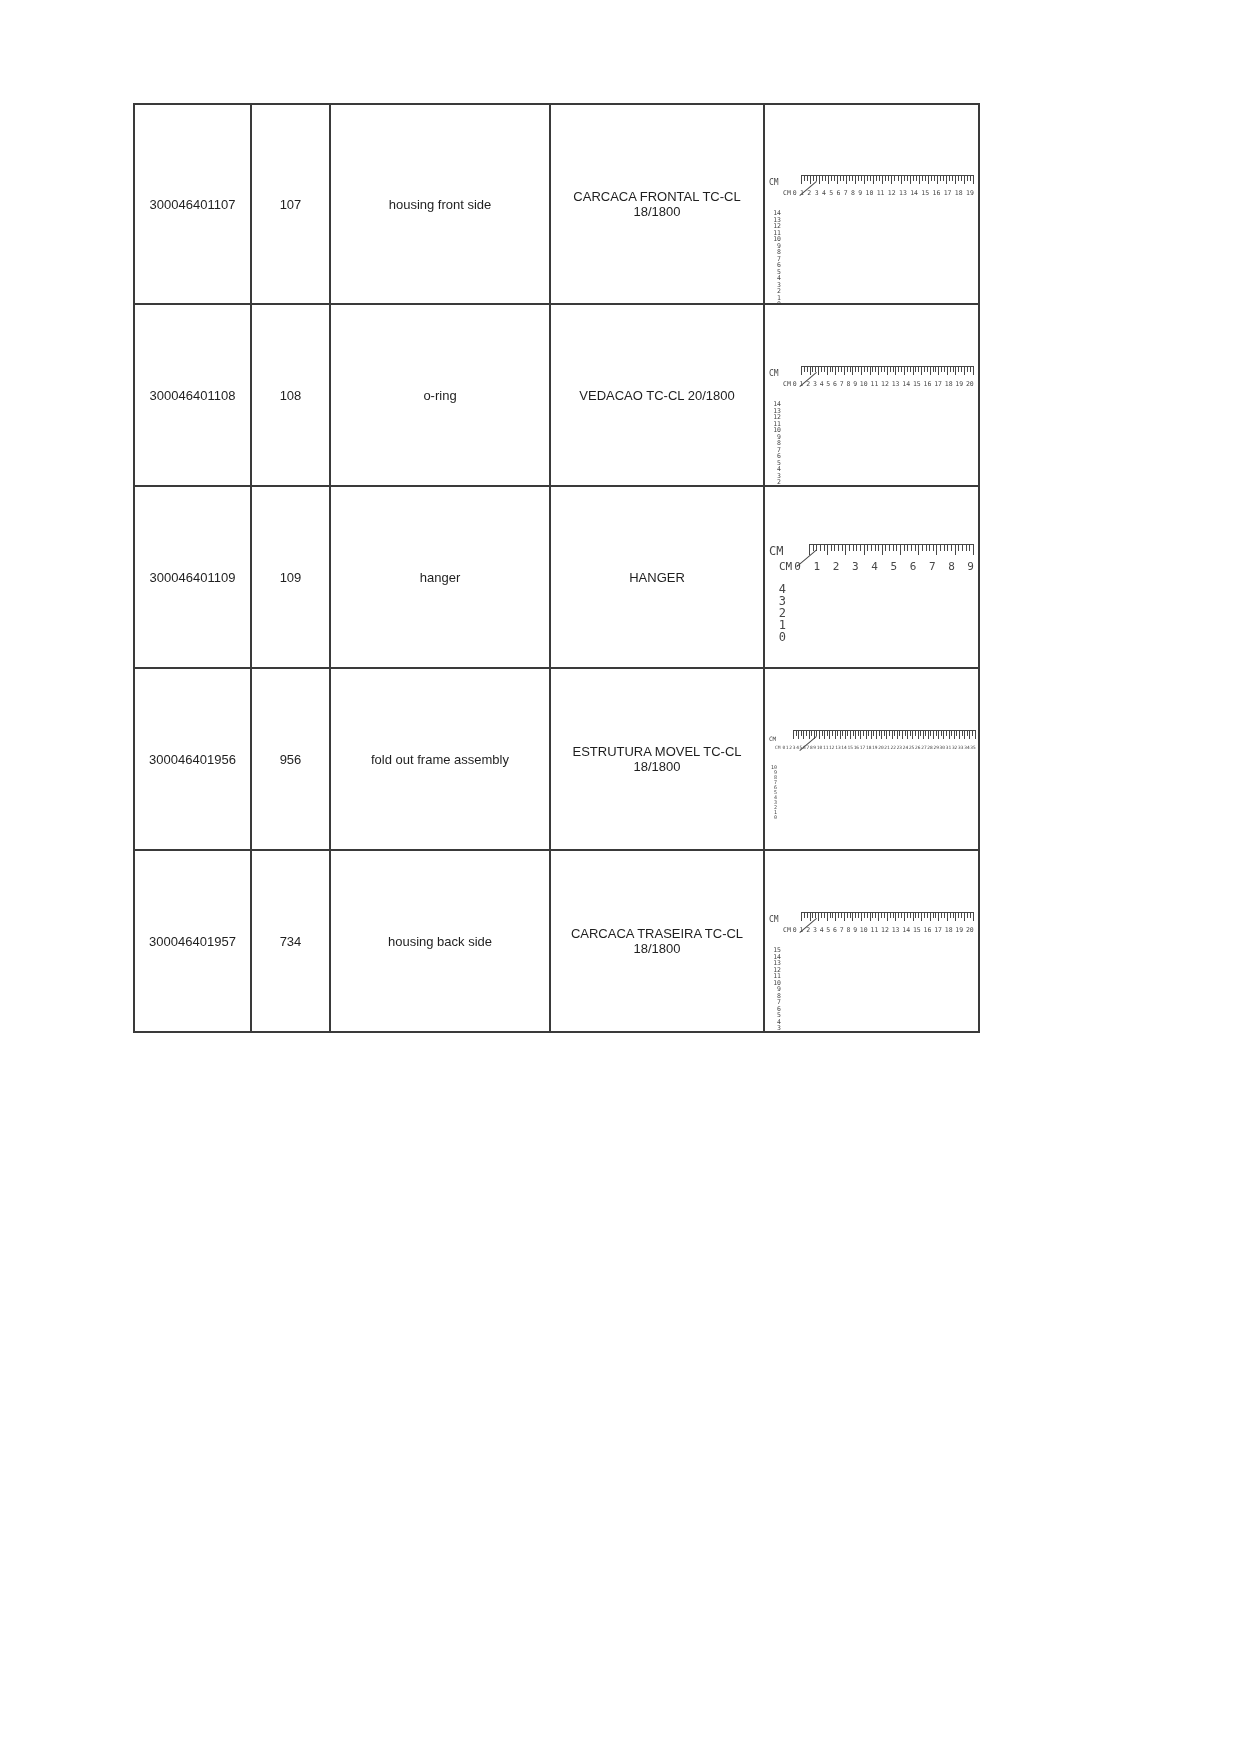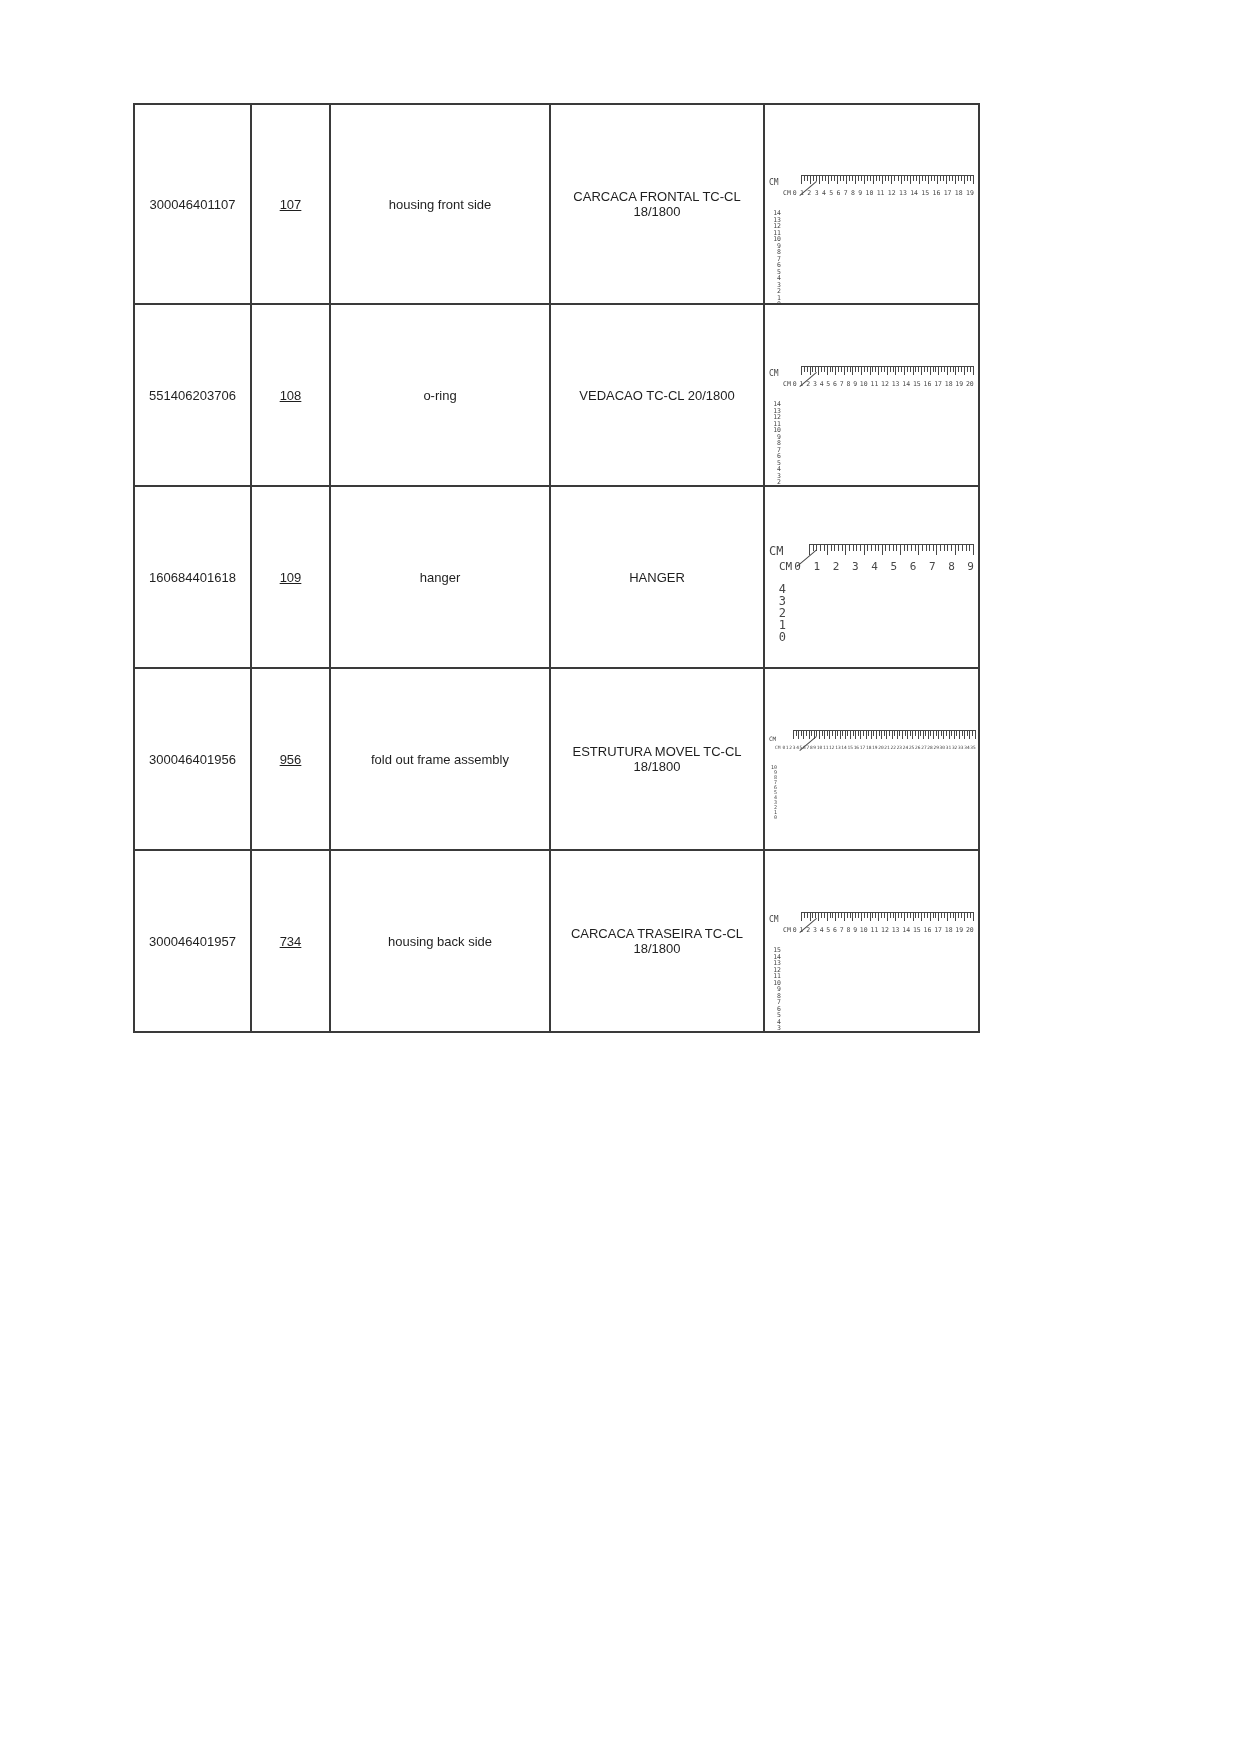--- a/index.html
+++ b/index.html
@@ -23,21 +23,21 @@
     border:2px solid var(--table-border,#3a3a3a);
     vertical-align:middle;
     text-align:center;
     font-size:13px;
     padding:0;
     overflow:hidden;
   }
   tr.r1{height:200px;}
   tr.r2,tr.r3,tr.r4,tr.r5{height:182px;}
   td.c1{width:115px;}
-  td.c2{width:77px;text-decoration:underline;}
+  td.c2{width:77px;}
   td.c3{width:218px;margin-top:32px;}
   td.c4{width:212px;margin-left:16px;}
   td.c5{width:213px;}
 
   
   .photo{
     position:relative;
     width:100%;
     height:100%;
     background:var(--photo-bg,#f6f5f2);
@@ -285,21 +285,21 @@
                   <span>19</span>
                 </div>
               </div>
             <div class="corner"><span class="corner-label">CM</span></div>
             <div class="slash"></div>
           </div>
         </td>
       </tr>
 
       <tr class="r2">
-        <td class="c1"><span>551406203706</span></td>
+        <td class="c1"><span>300046401108</span></td>
         <td class="c2"><span>108</span></td>
         <td class="c3"><span>o-ring</span></td>
         <td class="c4"><span>VEDACAO TC-CL 20/1800</span></td>
         <td class="c5">
           <div class="photo normal">
             <div class="v-zone">
                 <div class="v-nums">
                   <span>14</span>
                   <span>13</span>
                   <span>12</span>
@@ -457,21 +457,21 @@
                   <span>20</span>
                 </div>
               </div>
             <div class="corner"><span class="corner-label">CM</span></div>
             <div class="slash"></div>
           </div>
         </td>
       </tr>
 
       <tr class="r3">
-        <td class="c1"><span>160684401618</span></td>
+        <td class="c1"><span>300046401109</span></td>
         <td class="c2"><span>109</span></td>
         <td class="c3"><span>hanger</span></td>
         <td class="c4"><span>HANGER</span></td>
         <td class="c5">
           <div class="photo large">
             <div class="v-zone">
                 <div class="v-nums">
                   <span>4</span>
                   <span>3</span>
                   <span>2</span>

